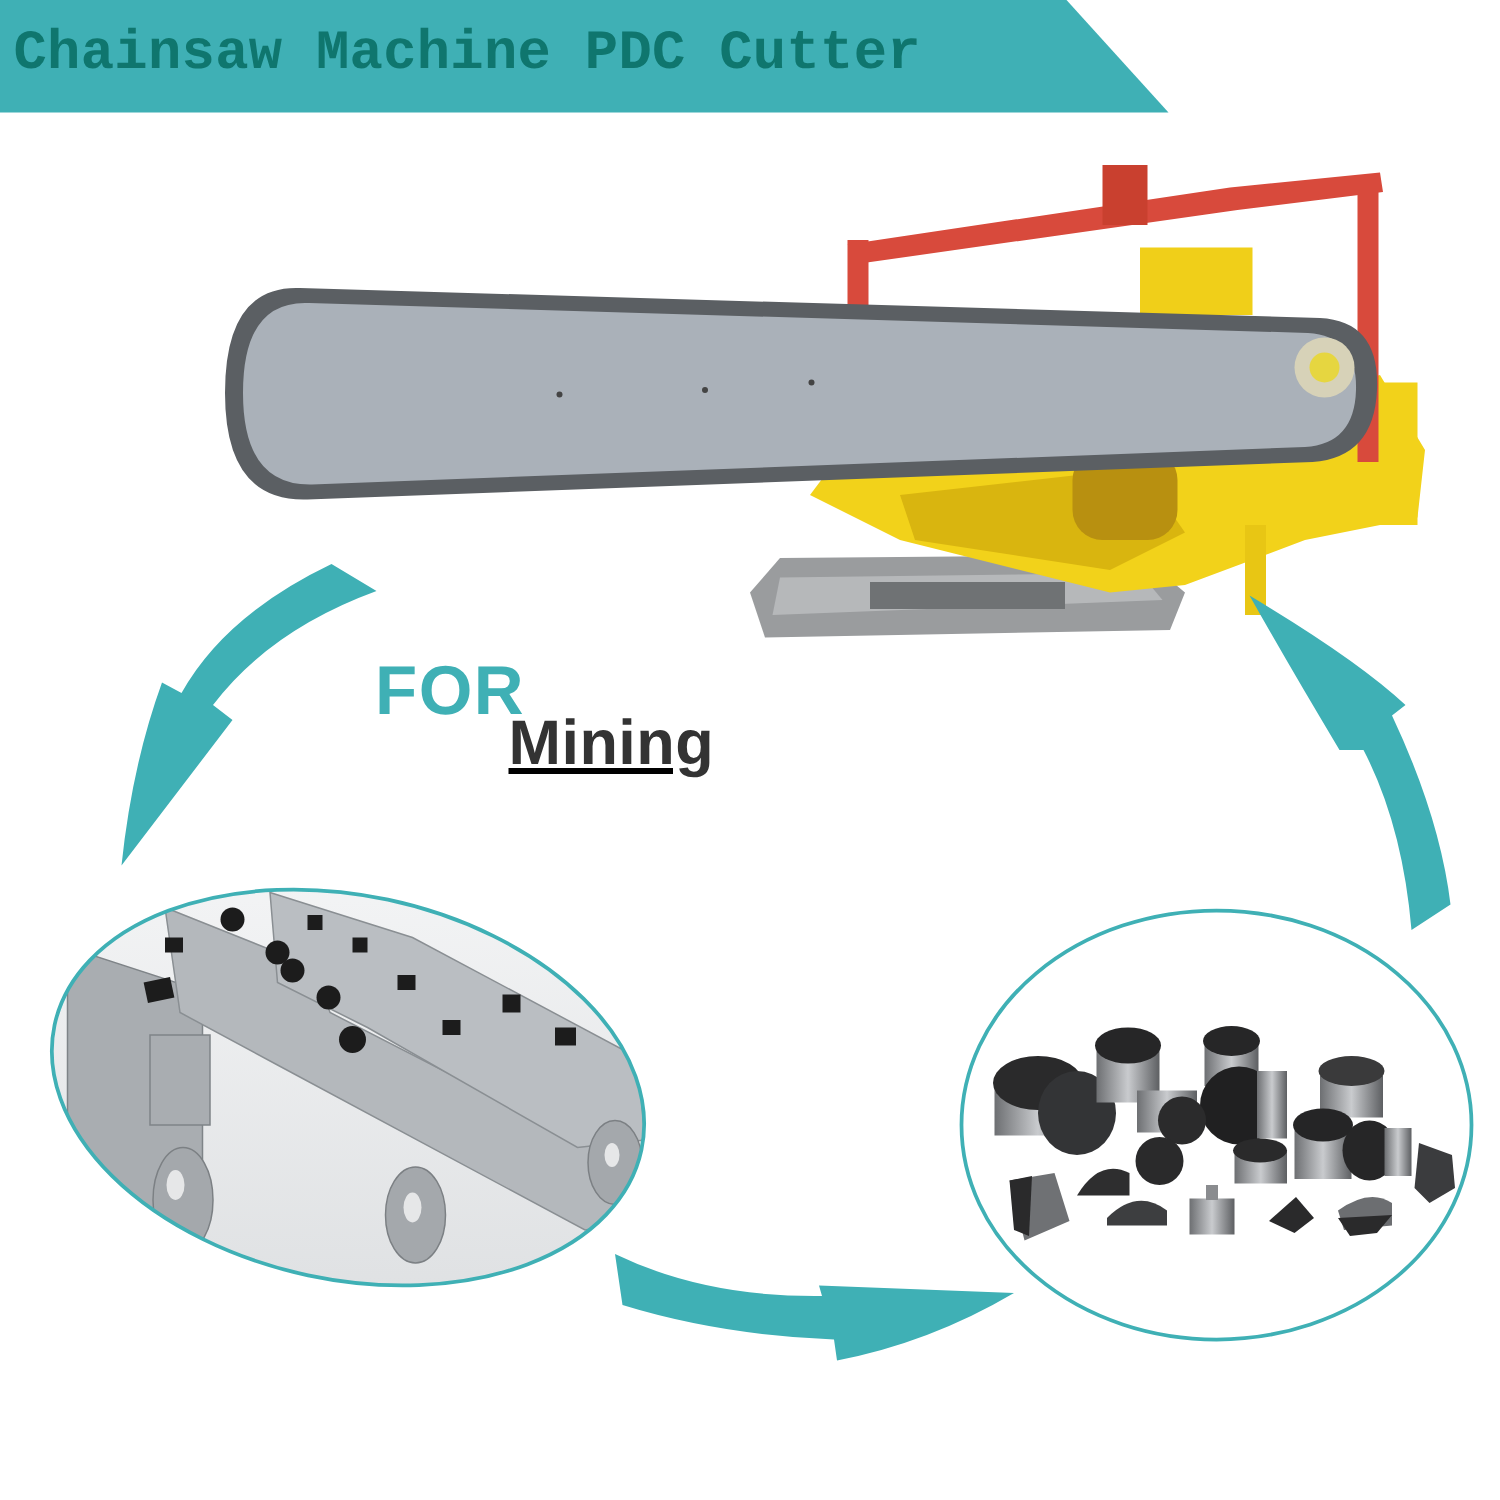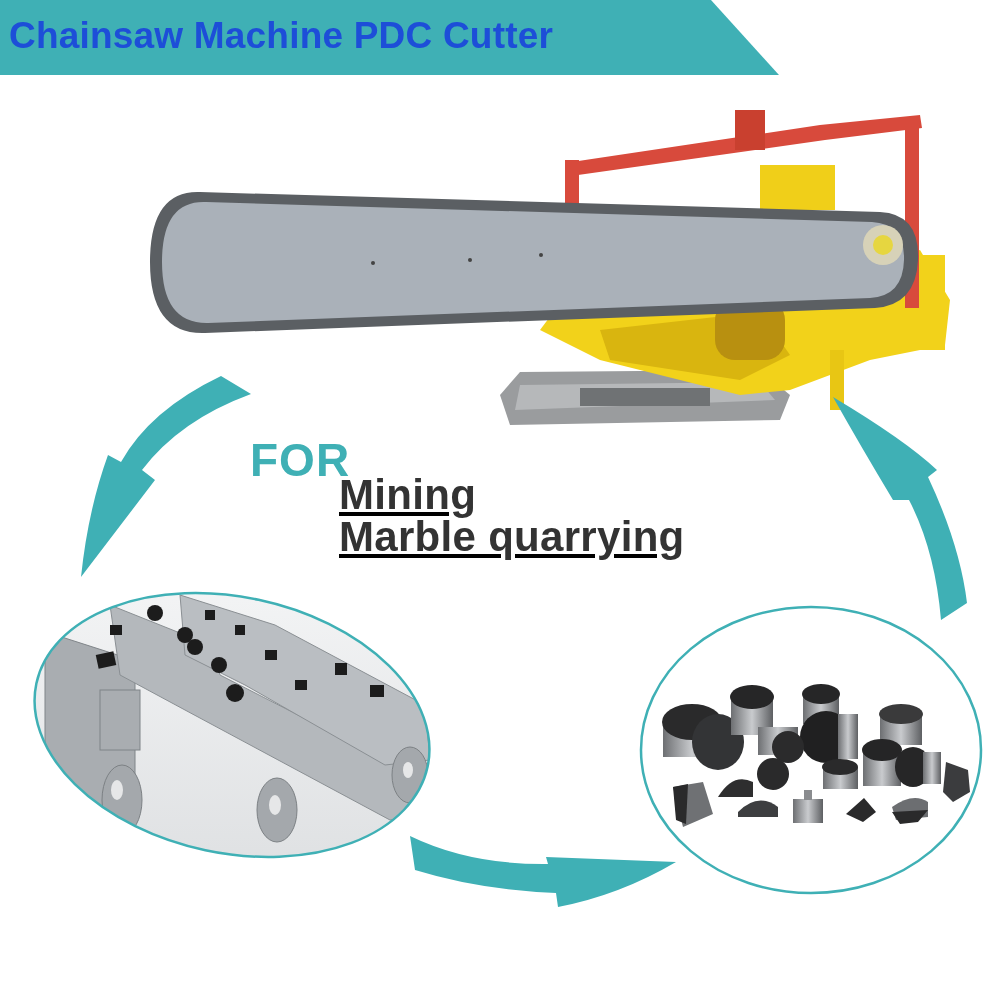--- a/index.html
+++ b/index.html
@@ -1,19 +1,19 @@
 <!DOCTYPE html>
 <html><head>
   <meta charset="utf-8">
   <style>
     html, body { margin: 0; padding: 0; background: #ffffff; }
     body { width: 1000px; height: 1000px; position: relative; overflow: hidden; font-family: "DejaVu Sans", sans-serif; }
     .banner { position: absolute; left: 0; top: 0; width: 780px; height: 76px; }
     .banner svg { position: absolute; left: 0; top: 0; }
-    .banner-title { position: absolute; left: 9px; top: 14px; color: #1d4ed8; font-family: Liberation Sans, sans-serif; font-weight: bold; font-size: 37px; letter-spacing: 0.2px; white-space: nowrap; line-height: 44px; }
+    .banner-title { position: absolute; left: 9px; top: 14px; color: #0f766e; font-family: Liberation Mono, monospace; font-weight: bold; font-size: 37px; letter-spacing: 0.2px; white-space: nowrap; line-height: 44px; }
     .layer { position: absolute; left: 0; top: 0; }
     .for-label { position: absolute; left: 250px; top: 436px; color: #3fb0b5; font-family: "Liberation Sans", sans-serif; font-weight: bold; font-size: 46px; line-height: 48px; letter-spacing: 1px; }
     .uses { position: absolute; left: 323px; top: 458px; margin: 16px; padding: 0; list-style: none; text-decoration: underline; }
     .uses li { color: #333333; font-family: "Liberation Sans", sans-serif; font-weight: bold; font-size: 42px; line-height: 42px; white-space: nowrap; letter-spacing: 0.3px; }
     .photo { position: absolute; }
   </style>
 </head>
 <body>
 
 <div class="banner">
@@ -155,14 +155,13 @@
   <path d="M221,376 L251,394 Q180,420 142,470 L155,480 L81,577 Q88,510 108,455 L121,462 Q150,410 221,376 Z" fill="#3fb0b5"></path>
 
   <path d="M410,836 Q470,865 548,864 L546,857 L676,862 Q620,895 558,907 L556,893 Q480,890 415,870 Z" fill="#3fb0b5"></path>
 
   <path d="M833,397 Q905,440 937,470 L928,477 Q960,545 967,603 L941,620 Q935,550 909,500 L893,500 Q860,445 833,397 Z" fill="#3fb0b5"></path>
 </svg>
 
 <div class="for-label">FOR</div>
 <ul class="uses">
   <li>Mining</li>
-  <li>Marble quarrying</li>
 </ul>
 
 </body></html>

